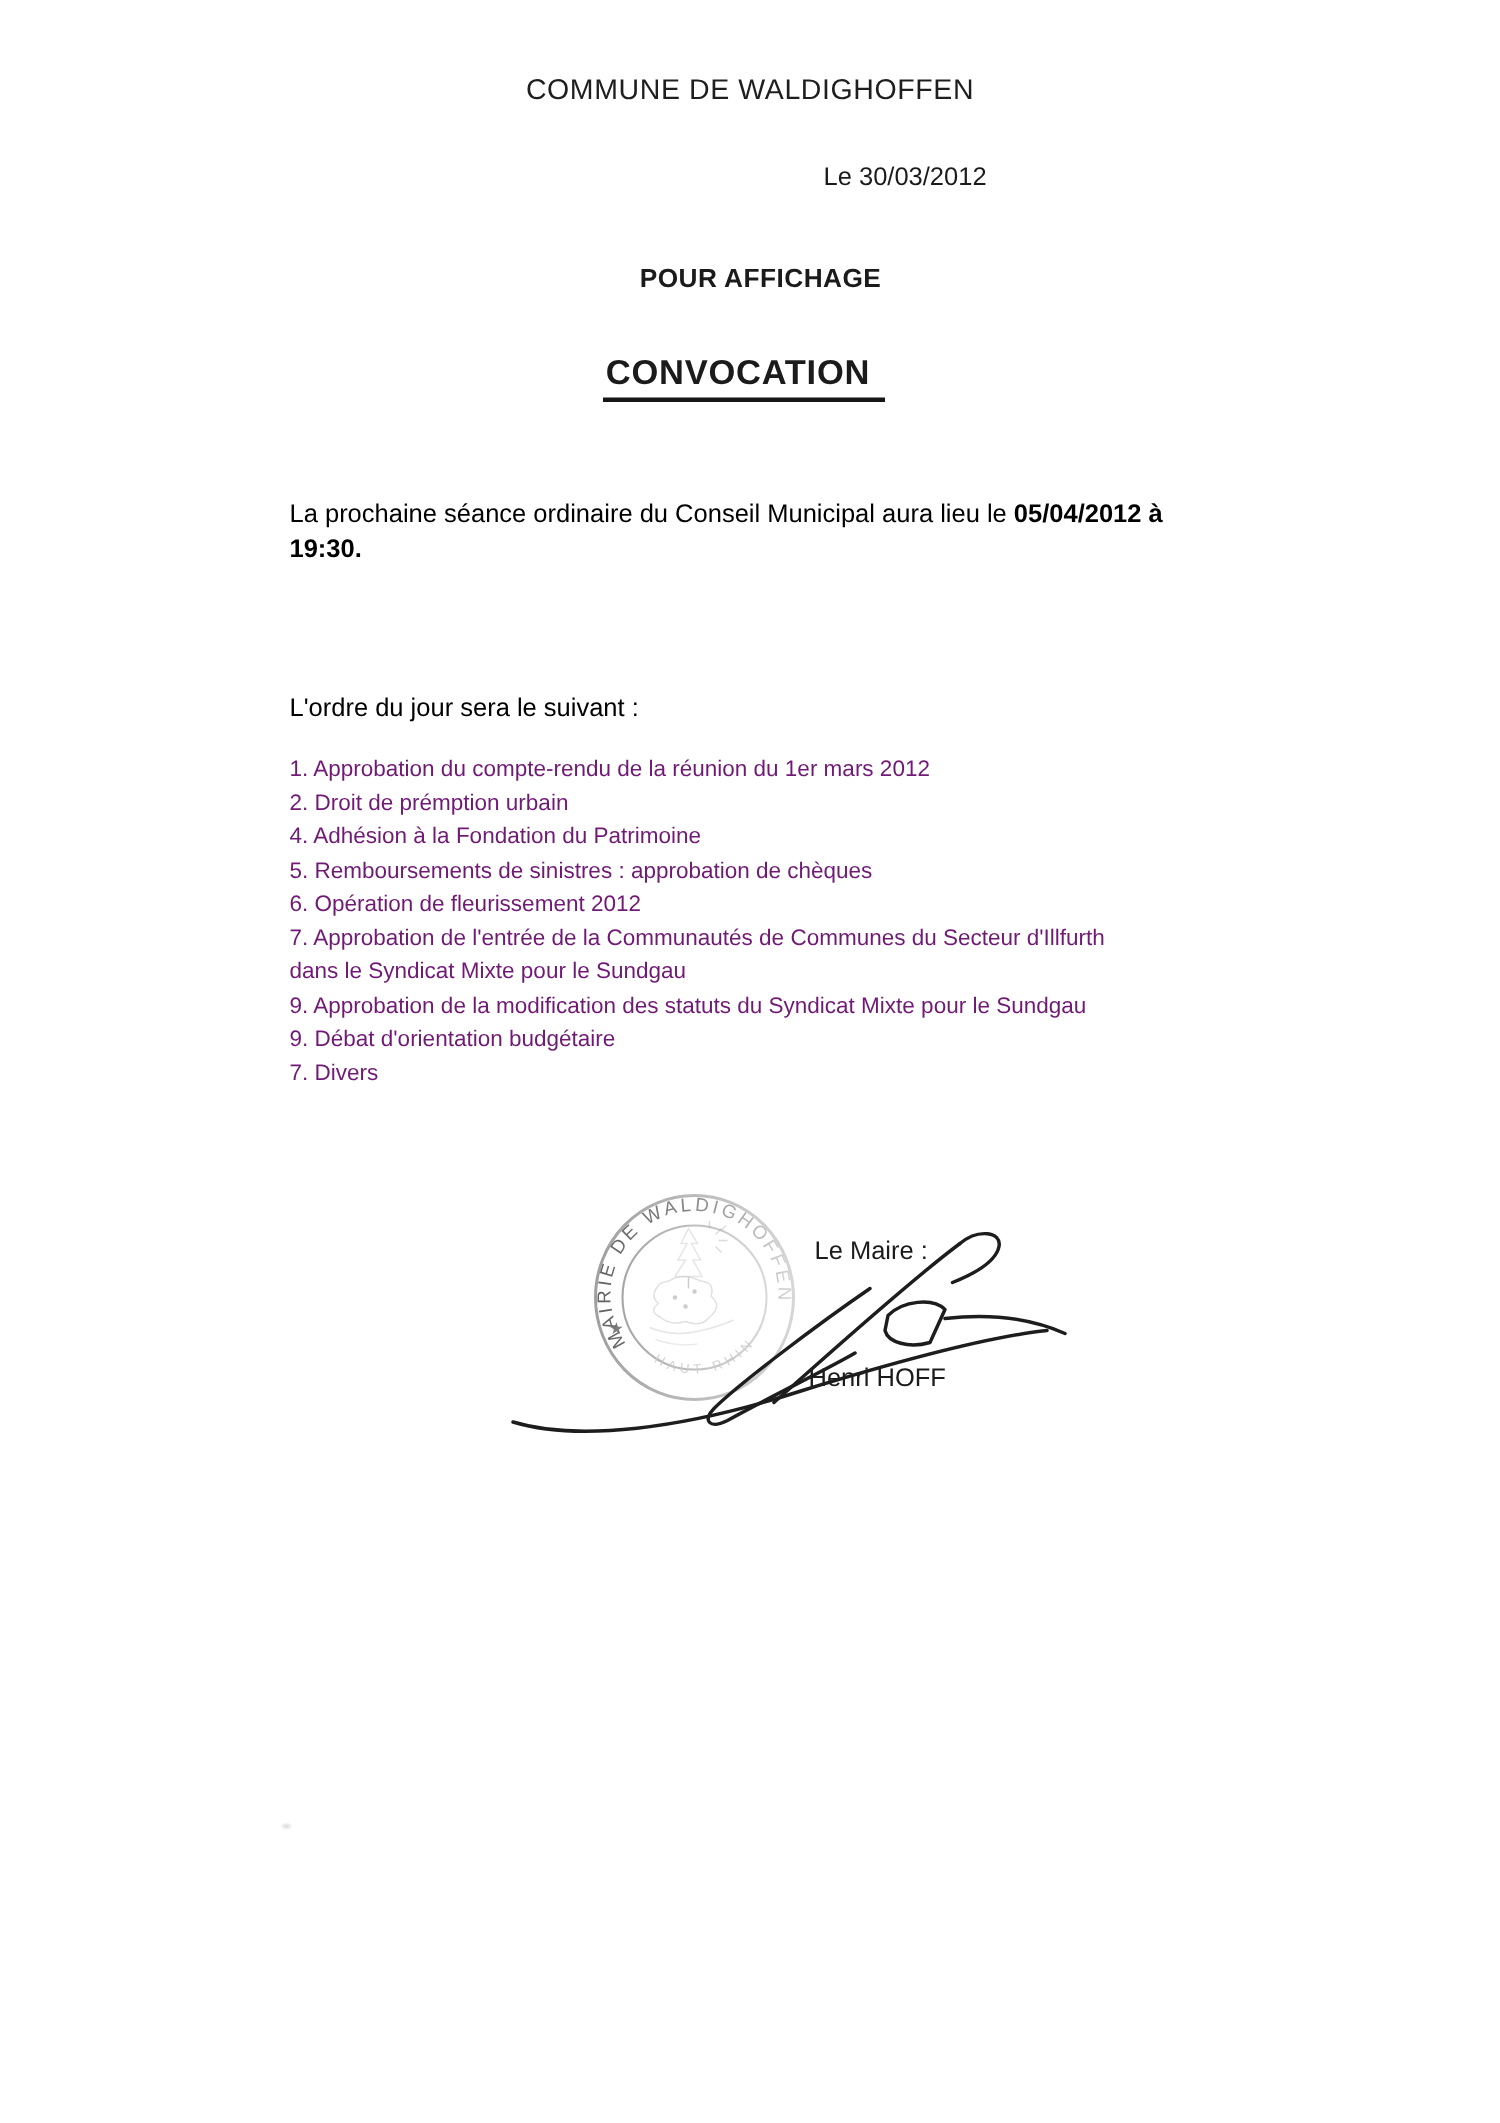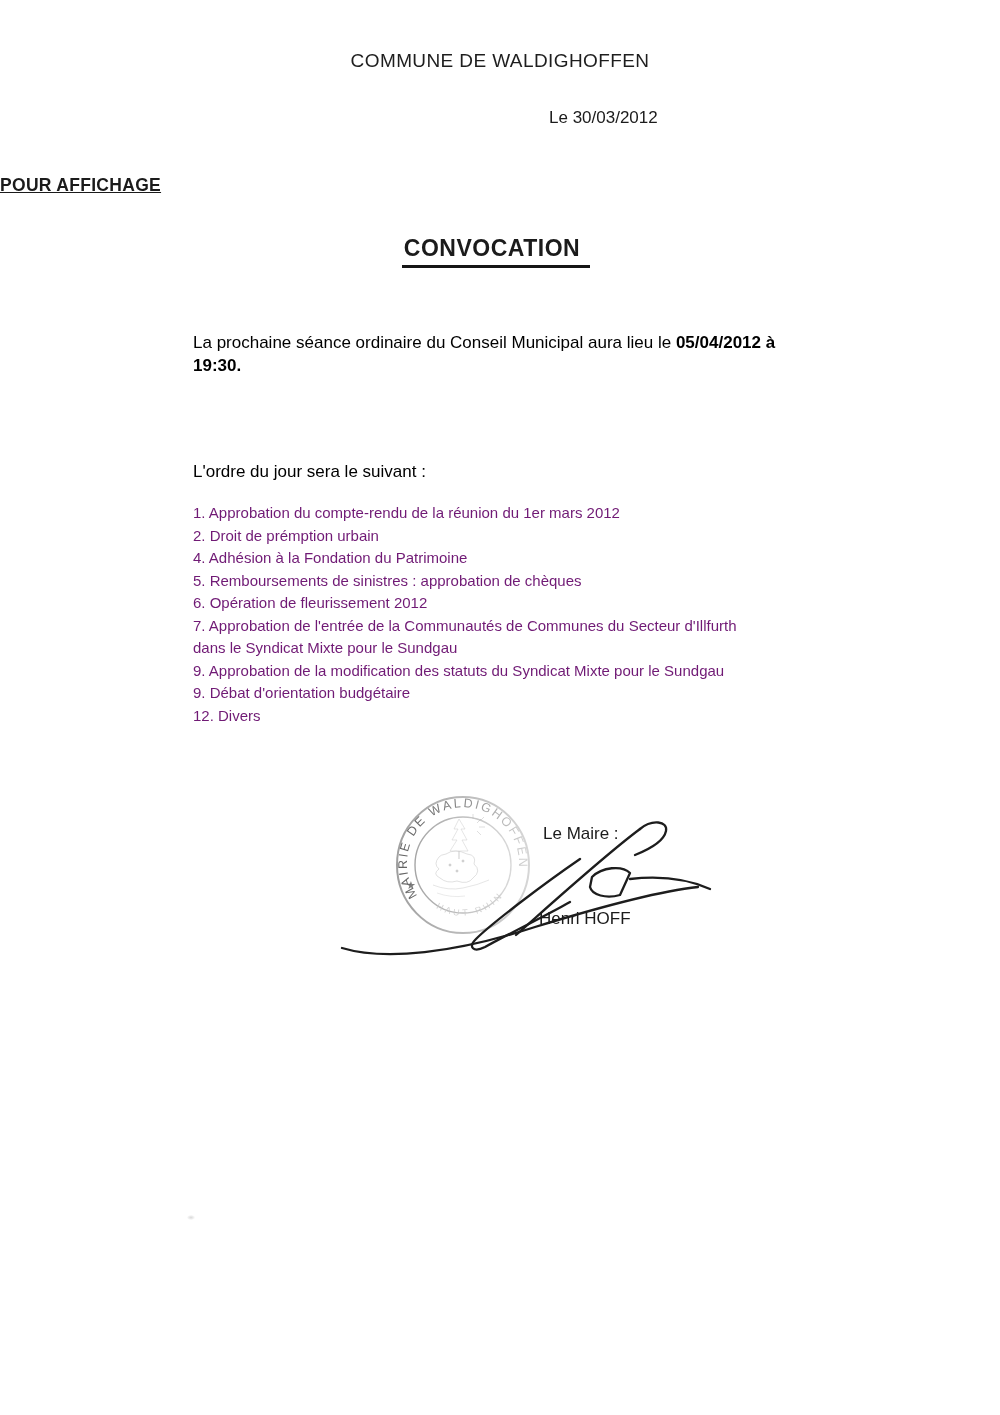--- a/index.html
+++ b/index.html
@@ -25,22 +25,22 @@
     text-align: center;
     font-size: 19px;
     letter-spacing: 0.4px;
     color: #1e1e1e;
   }
   #doc-date {
     top: 108px; left: 549px;
     font-size: 17px;
   }
   #affichage-wrap {
-    top: 175px; left: 0; width: 980px;
-    text-decoration: underline;
+    top: 175px; left: 17px; width: 980px;
+    text-align: center;
   }
   #affichage {
     font-size: 17.5px;
     font-weight: bold;
     letter-spacing: 0.3px;
   }
   #title-wrap {
     top: 235px; left: 0; width: 992px;
     text-align: center;
   }
@@ -106,21 +106,21 @@
   <div class="abs" id="agenda-list">
       <div class="agenda-item">1. Approbation du compte-rendu de la réunion du 1er mars 2012</div>
       <div class="agenda-item">2. Droit de prémption urbain</div>
       <div class="agenda-item">4. Adhésion à la Fondation du Patrimoine</div>
       <div class="agenda-item">5. Remboursements de sinistres : approbation de chèques</div>
       <div class="agenda-item">6. Opération de fleurissement 2012</div>
       <div class="agenda-item">7. Approbation de l'entrée de la Communautés de Communes du Secteur d'Illfurth
 dans le Syndicat Mixte pour le Sundgau</div>
       <div class="agenda-item">9. Approbation de la modification des statuts du Syndicat Mixte pour le Sundgau</div>
       <div class="agenda-item">9. Débat d'orientation budgétaire</div>
-      <div class="agenda-item">12. Divers</div>
+      <div class="agenda-item">7. Divers</div>
     </div>
 
   <svg class="abs" id="stamp-svg" width="140" height="144" viewBox="0 0 140 144">
     <defs>
       <linearGradient id="fadeGrad" x1="0" y1="0" x2="1" y2="0">
         <stop offset="0" stop-color="#5f5f5f"></stop>
         <stop offset="0.5" stop-color="#8a8a8a"></stop>
         <stop offset="1" stop-color="#d8d8d8"></stop>
       </linearGradient>
       <linearGradient id="ringGrad" x1="0" y1="0" x2="1" y2="0">

